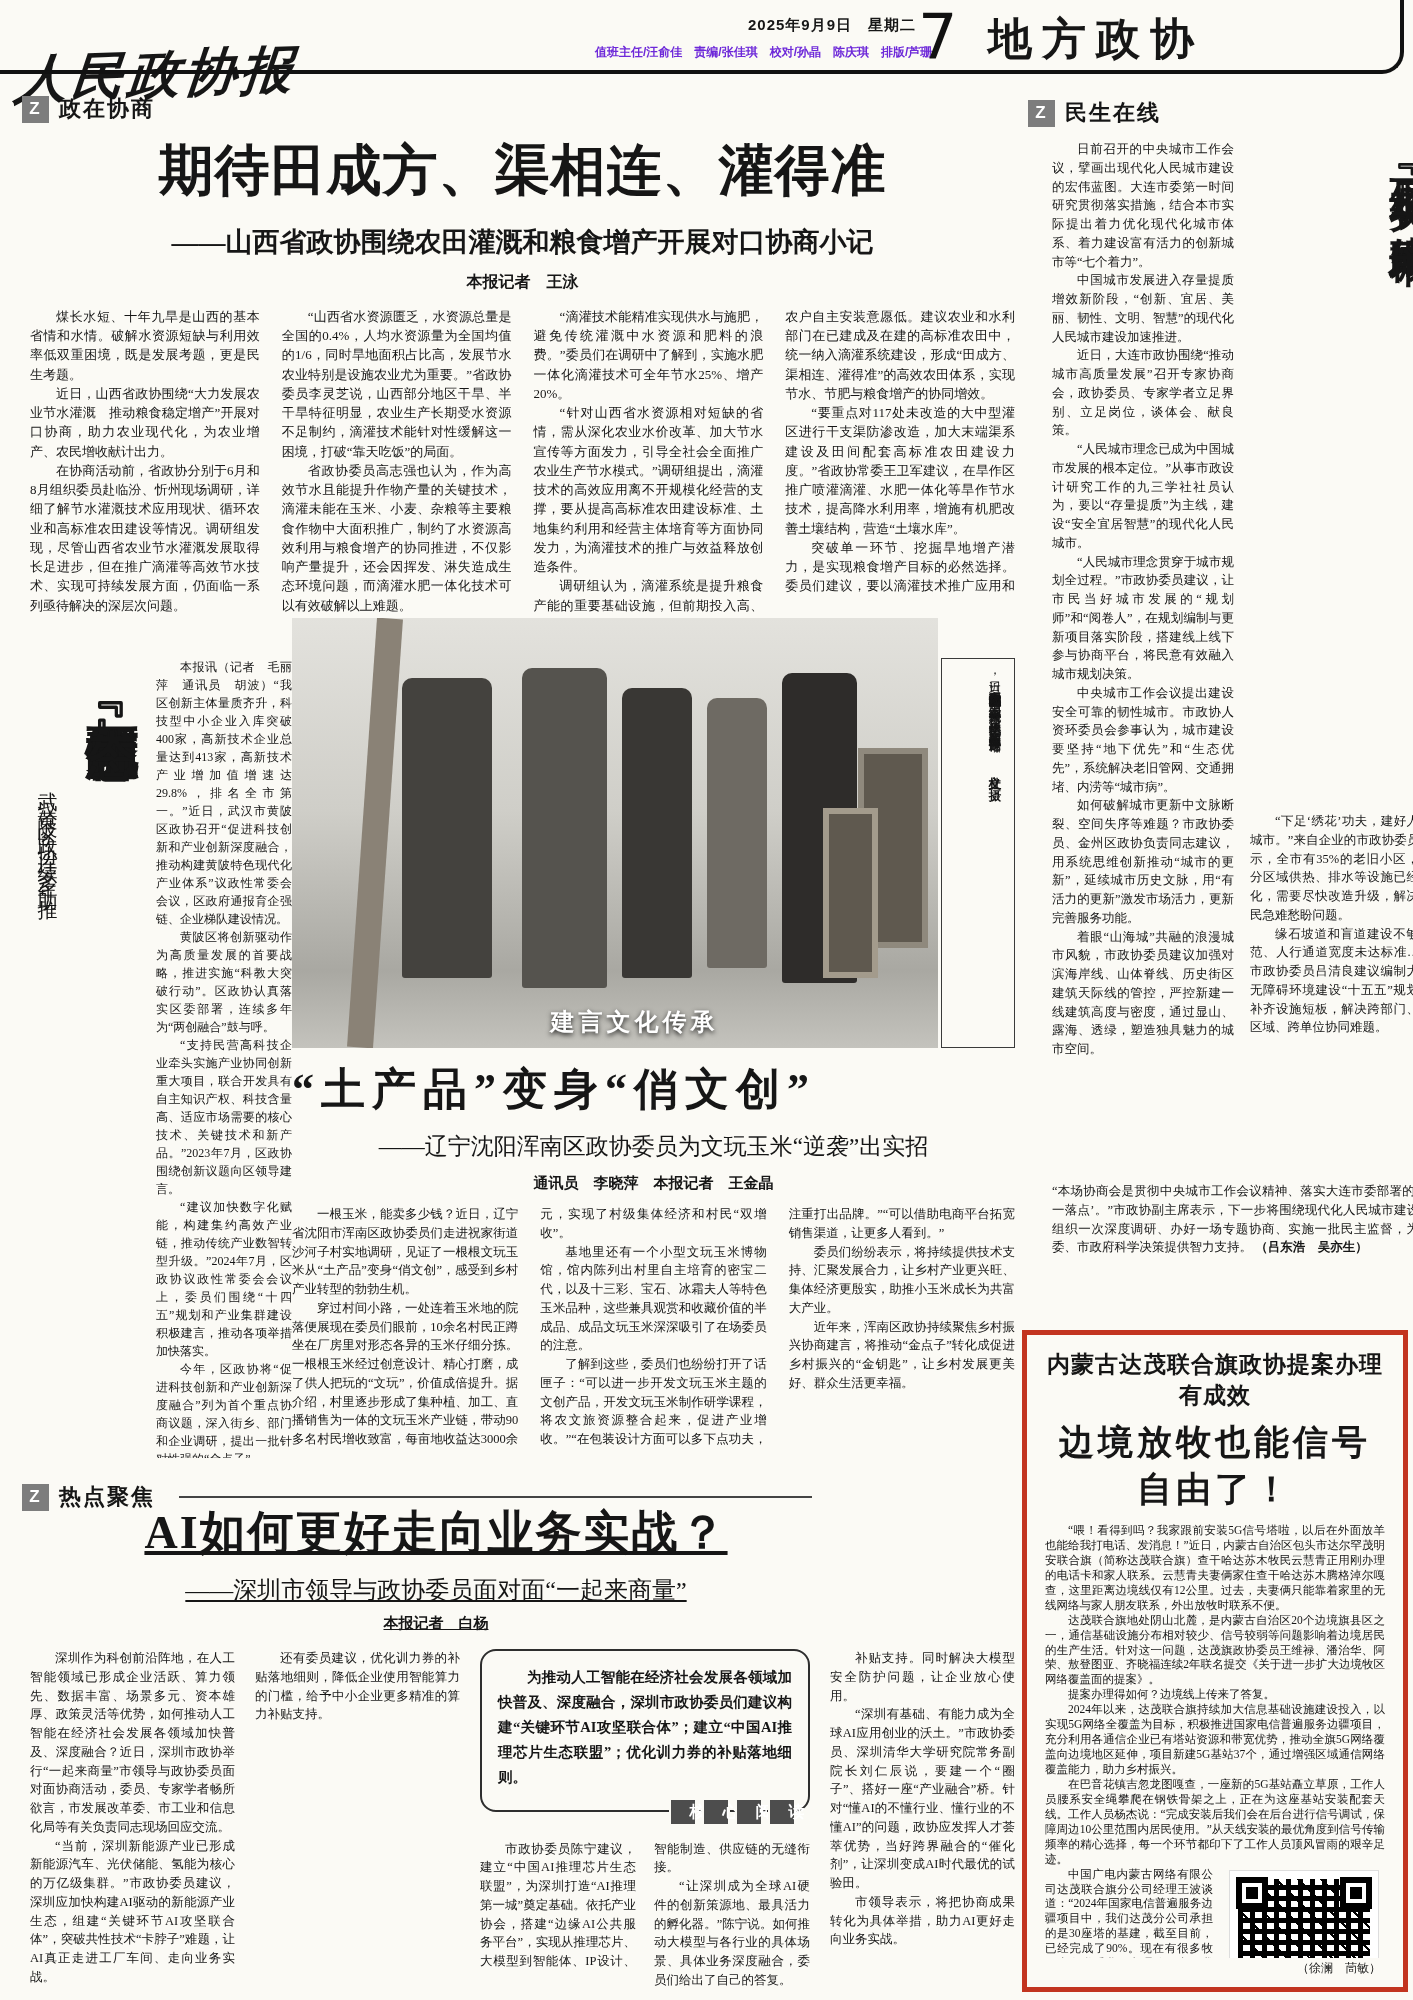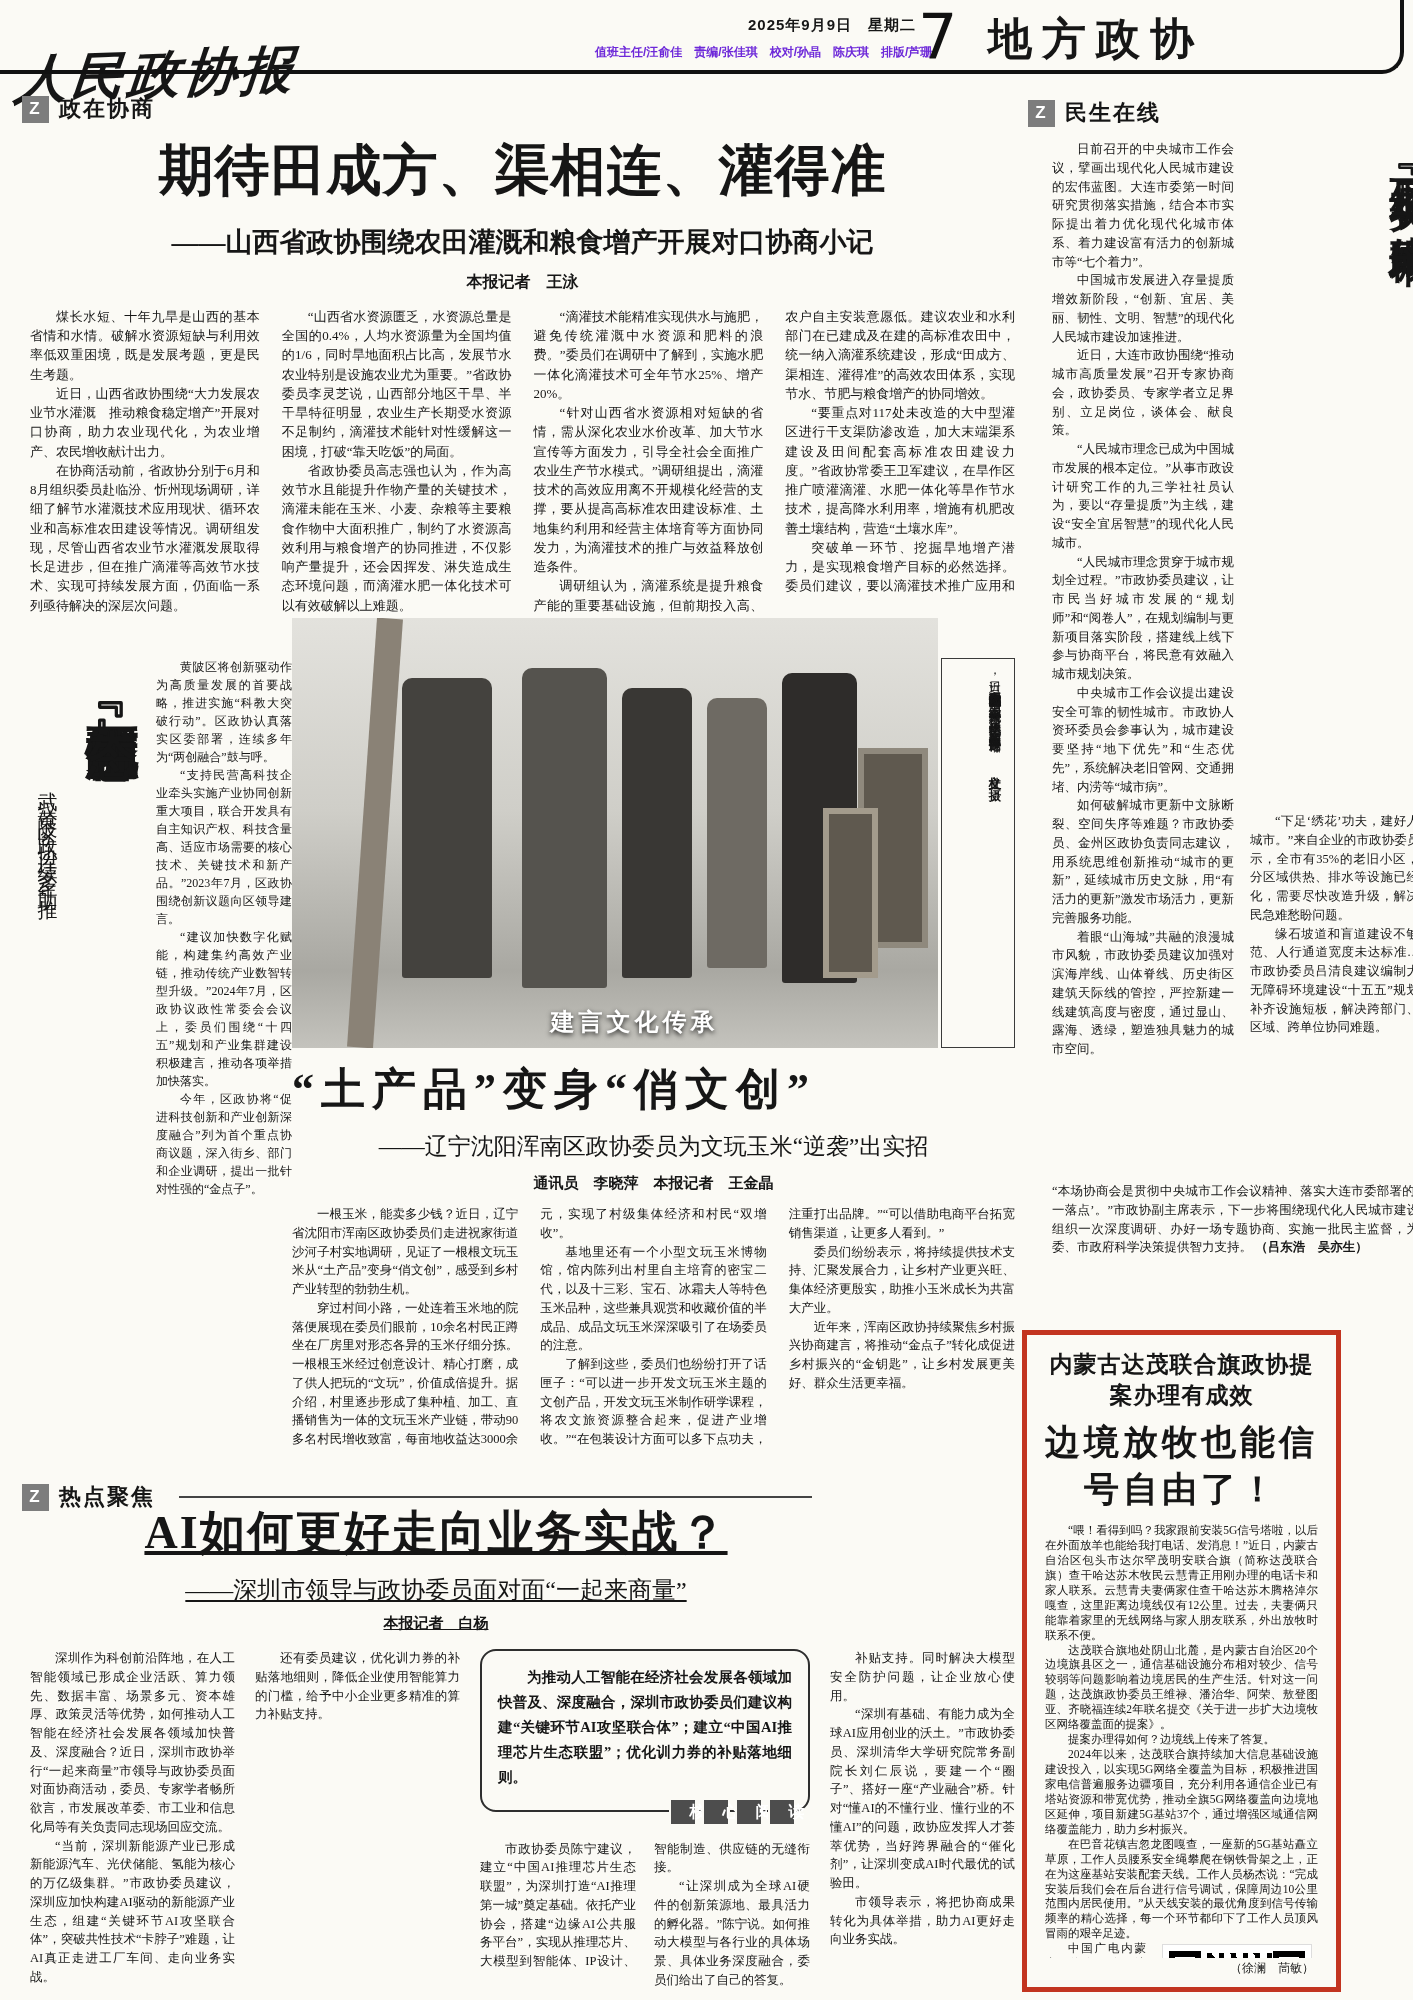--- a/index.html
+++ b/index.html
@@ -85,21 +85,21 @@
   .a5A { width:182px; font-size:12.5px; line-height:1.5; text-align:justify; overflow:hidden; }
   .a5B { width:182px; display:flex; flex-direction:column; }
   .a5-head { height:672px; writing-mode:vertical-rl; display:flex; }
   .a5-title { font-size:39px; font-weight:bold; line-height:1.18; letter-spacing:2px; padding-inline-start:8px; }
   .a5-sub { font-size:15px; padding-inline-start:96px; letter-spacing:2px; margin-top:0; }
   .a5B-text { flex:1; font-size:12.5px; line-height:1.5; text-align:justify; overflow:hidden; }
   .a5-end { margin-top:10px; font-size:12.5px; line-height:1.5; text-align:justify; }
   .a5-credit { font-weight:bold; }
 
   
-  .a6 { left:1022px; top:1330px; width:319px; height:662px; border:5px solid #c23420;
+  .a6 { left:1022px; top:1330px; width:386px; height:662px; border:5px solid #c23420;
         padding:14px 18px 10px; display:flex; flex-direction:column; background:#fbfaf5; }
   .a6-kicker { font-size:23px; font-weight:bold; text-align:center; letter-spacing:1px; }
   .a6-head { font-size:35px; font-weight:bold; text-align:center; letter-spacing:4px; margin-top:8px; }
   .a6-body { flex:1; margin-top:10px; font-size:11.5px; line-height:1.3; text-align:justify; overflow:hidden; }
   .qrwrap { float:right; width:162px; margin:4px 0 4px 10px; text-align:center; }
   .qr { position:relative; width:148px; height:148px; margin:0 auto; background:#fff;
         border:4px solid #fff; outline:1px solid #ddd; }
   .qr-noise { position:absolute; inset:4px;
       background:
         repeating-linear-gradient(0deg,#000 0 5px,transparent 5px 11px),
@@ -144,20 +144,21 @@
         <p class="p">调研组认为，滴灌系统是提升粮食产能的重要基础设施，但前期投入高、农户自主安装意愿低。建议农业和水利部门在已建成及在建的高标准农田中，统一纳入滴灌系统建设，形成“田成方、渠相连、灌得准”的高效农田体系，实现节水、节肥与粮食增产的协同增效。</p>
         <p class="p">“要重点对117处未改造的大中型灌区进行干支渠防渗改造，加大末端渠系建设及田间配套高标准农田建设力度。”省政协常委王卫军建议，在旱作区推广喷灌滴灌、水肥一体化等旱作节水技术，提高降水利用率，增施有机肥改善土壤结构，营造“土壤水库”。</p>
         <p class="p">突破单一环节、挖掘旱地增产潜力，是实现粮食增产目标的必然选择。委员们建议，要以滴灌技术推广应用和推进粮食单产提升为抓手，稳产增产，筑牢三晋粮仓坚实根基。</p>
       </div>
   </div>
 
   <div class="abs a2">
     <div class="a2-side">武汉黄陂区政协连续多年助推</div>
     <div class="a2-head">打造『两创融合』无忧生态</div>
     <div class="a2-body">
+        <p class="p">本报讯（记者　毛丽萍　通讯员　胡波）“我区创新主体量质齐升，科技型中小企业入库突破400家，高新技术企业总量达到413家，高新技术产业增加值增速达29.8%，排名全市第一。”近日，武汉市黄陂区政协召开“促进科技创新和产业创新深度融合，推动构建黄陂特色现代化产业体系”议政性常委会会议，区政府通报育企强链、企业梯队建设情况。</p>
         <p class="p">黄陂区将创新驱动作为高质量发展的首要战略，推进实施“科教大突破行动”。区政协认真落实区委部署，连续多年为“两创融合”鼓与呼。</p>
         <p class="p">“支持民营高科技企业牵头实施产业协同创新重大项目，联合开发具有自主知识产权、科技含量高、适应市场需要的核心技术、关键技术和新产品。”2023年7月，区政协围绕创新议题向区领导建言。</p>
         <p class="p">“建议加快数字化赋能，构建集约高效产业链，推动传统产业数智转型升级。”2024年7月，区政协议政性常委会会议上，委员们围绕“十四五”规划和产业集群建设积极建言，推动各项举措加快落实。</p>
         <p class="p">今年，区政协将“促进科技创新和产业创新深度融合”列为首个重点协商议题，深入街乡、部门和企业调研，提出一批针对性强的“金点子”。</p>
       </div>
   </div>
 
   <div class="abs photo">
     <div class="ph-beam" style="left:70px; top:0; width:26px; height:430px; transform:rotate(4deg);"></div>
     <div class="ph-fig" style="left:110px; top:60px; width:90px; height:300px;"></div>

